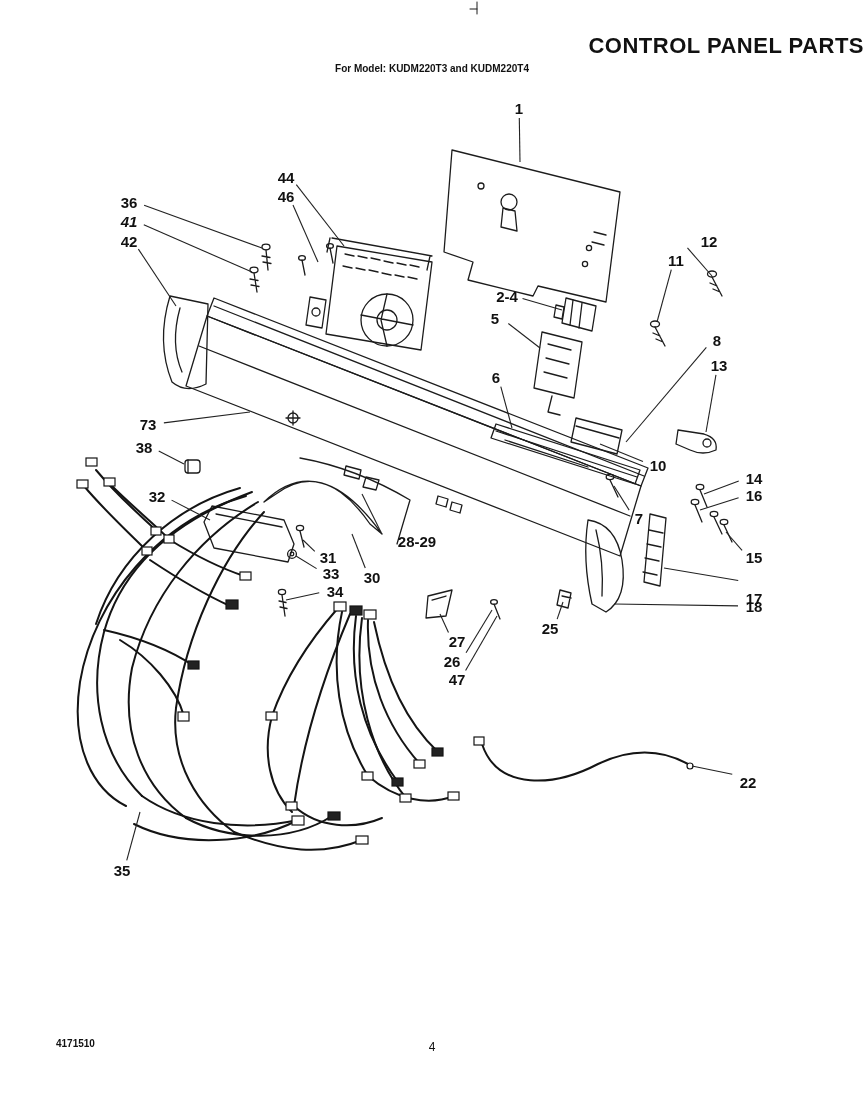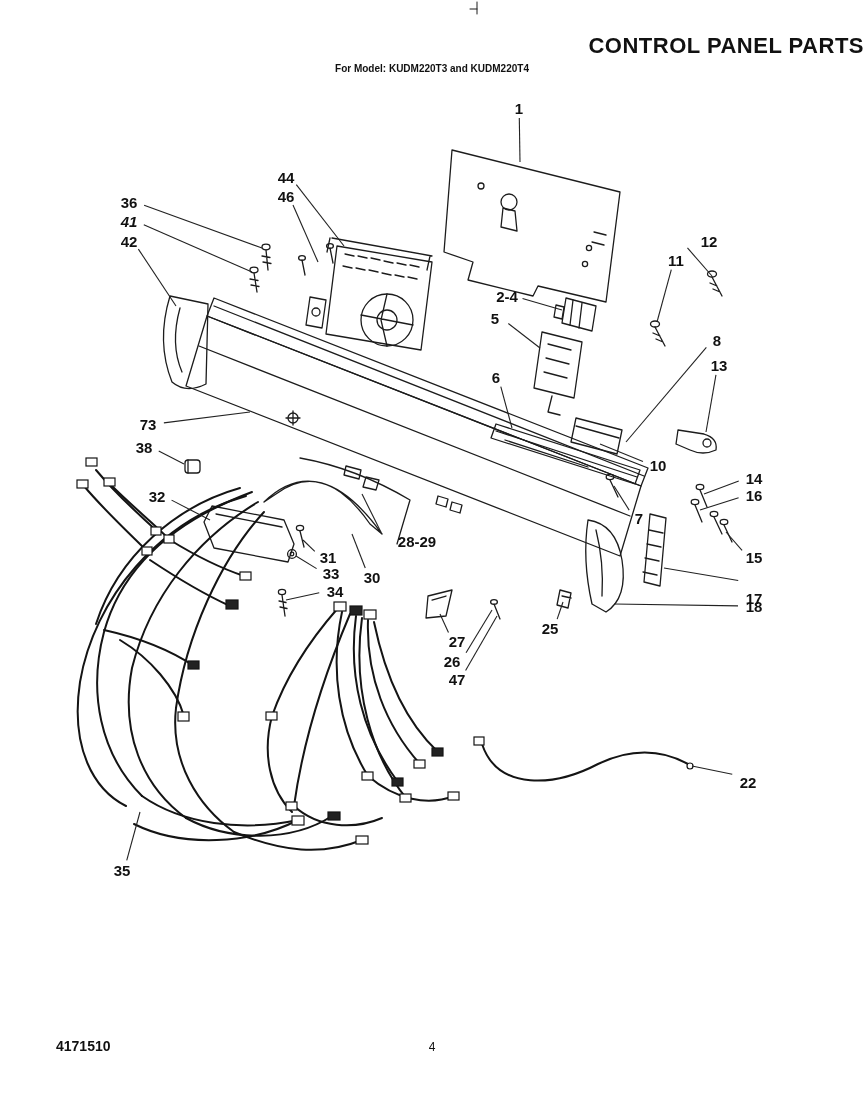--- a/index.html
+++ b/index.html
@@ -14,21 +14,21 @@
   .subtitle{
     position:absolute;top:63px;left:0;right:0;text-align:center;
     font-size:10px;font-weight:bold;
   }
   #art-layer,#leader-layer{position:absolute;left:0;top:0;}
   #leader-layer line{stroke:#222;stroke-width:1.1;}
   .callout{
     position:absolute;transform:translate(-50%,-50%);
     font-size:15px;font-weight:bold;white-space:nowrap;color:#111;
   }
-  .footer-doc{position:absolute;left:56px;top:1038px;font-size:14px;font-weight:bold;}
+  .footer-doc{position:absolute;left:56px;top:1038px;font-size:10px;font-weight:bold;}
   .footer-page{position:absolute;left:0;right:0;top:1040px;text-align:center;font-size:12px;}
 </style>
 </head>
 <body>
 
 <div class="page">
 
   <svg id="art-layer" width="864" height="1095" viewBox="0 0 864 1095" xmlns="http://www.w3.org/2000/svg">
     <g fill="none" stroke="#1c1c1c" stroke-width="1.3" stroke-linejoin="round" stroke-linecap="round">
 

